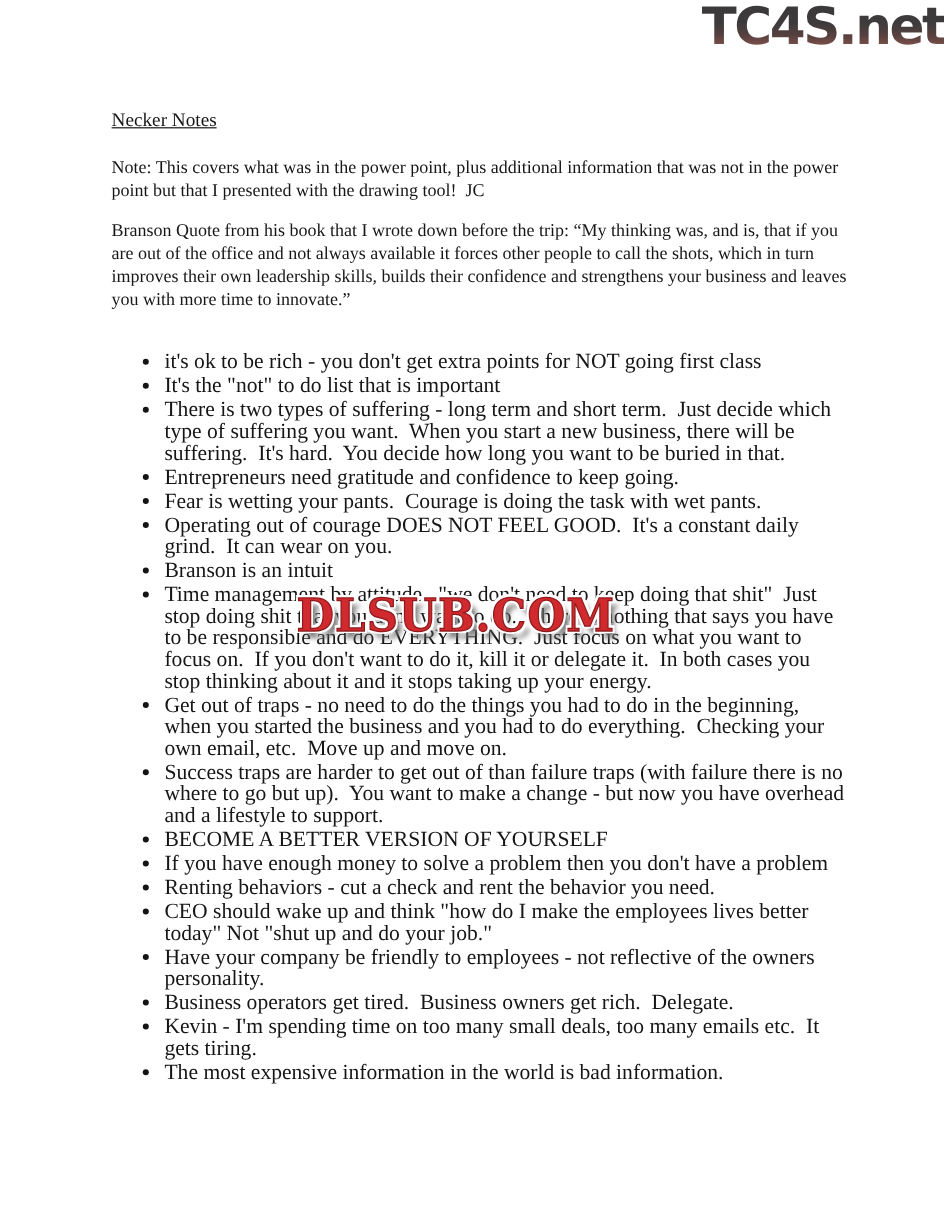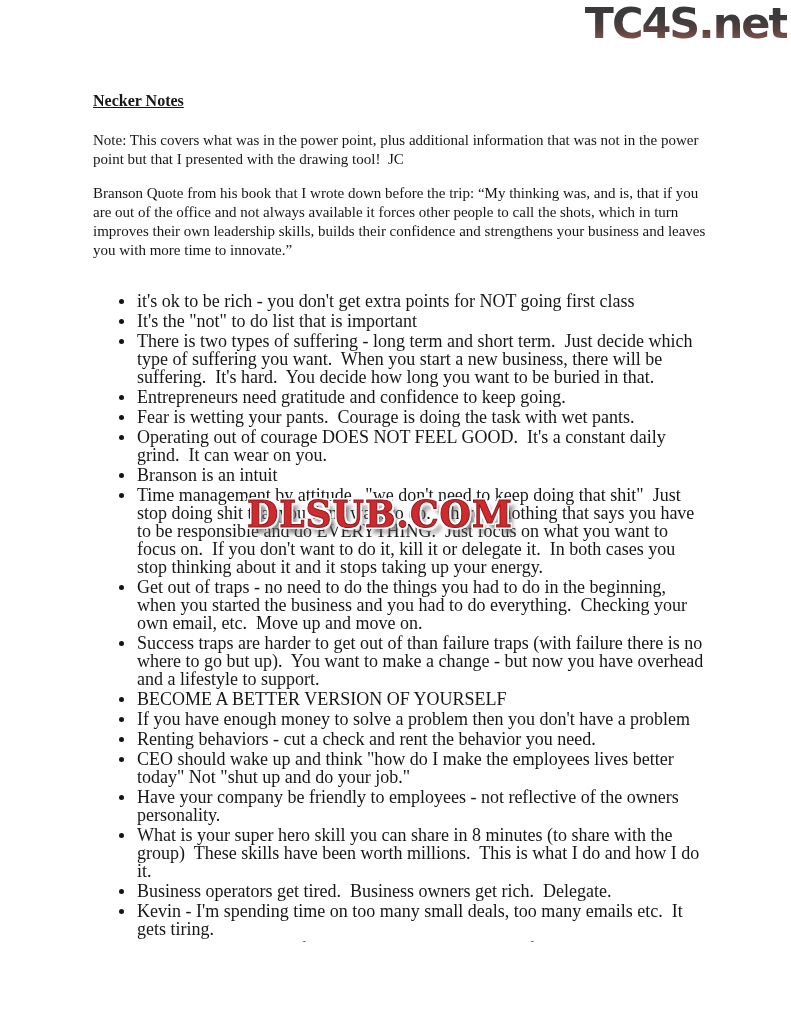--- a/index.html
+++ b/index.html
@@ -19,21 +19,21 @@
     font-size:43px;
     letter-spacing:-2px;
     background:linear-gradient(180deg,#3a383a 0%,#3e3b3c 42%,#55403e 62%,#7e514b 82%,#a06b60 100%);
     -webkit-background-clip:text;background-clip:text;
     color:transparent;
     line-height:1.1;
   }
   
   .content{position:absolute;left:93px;top:92px;width:613px;}
   .title{
-    font-size:16px;font-weight:bold;
+    font-size:16px;font-weight:normal;
     text-decoration:underline;
     margin:0 0 21px 0;
   }
   .para{
     font-size:15px;line-height:19px;
     margin:0 0 15px 0;
     white-space:pre-wrap;
   }
   .para.quote{margin-bottom:32px;}
   ul.notes{margin:0;padding:0 0 0 44px;list-style:none;}
@@ -108,21 +108,20 @@
         <li>Operating out of courage DOES NOT FEEL GOOD.  It's a constant daily grind.  It can wear on you.</li>
         <li>Branson is an intuit</li>
         <li>Time management by attitude.  "we don't need to keep doing that shit"  Just stop doing shit that you don't want to do.  There is nothing that says you have to be responsible and do EVERYTHING.  Just focus on what you want to focus on.  If you don't want to do it, kill it or delegate it.  In both cases you stop thinking about it and it stops taking up your energy.</li>
         <li>Get out of traps - no need to do the things you had to do in the beginning, when you started the business and you had to do everything.  Checking your own email, etc.  Move up and move on.</li>
         <li>Success traps are harder to get out of than failure traps (with failure there is no where to go but up).  You want to make a change - but now you have overhead and a lifestyle to support.</li>
         <li>BECOME A BETTER VERSION OF YOURSELF</li>
         <li>If you have enough money to solve a problem then you don't have a problem</li>
         <li>Renting behaviors - cut a check and rent the behavior you need.</li>
         <li>CEO should wake up and think "how do I make the employees lives better today" Not "shut up and do your job."</li>
         <li>Have your company be friendly to employees - not reflective of the owners personality.</li>
-        <li>What is your super hero skill you can share in 8 minutes (to share with the group)  These skills have been worth millions.  This is what I do and how I do it.</li>
         <li>Business operators get tired.  Business owners get rich.  Delegate.</li>
         <li>Kevin - I'm spending time on too many small deals, too many emails etc.  It gets tiring.</li>
         <li>The most expensive information in the world is bad information.</li>
       </ul>
   </div>
 
   <div class="wm-center">DLSUB.COM</div>
 
   <div class="wm-bottom">TradersXtreme.com</div>
 

